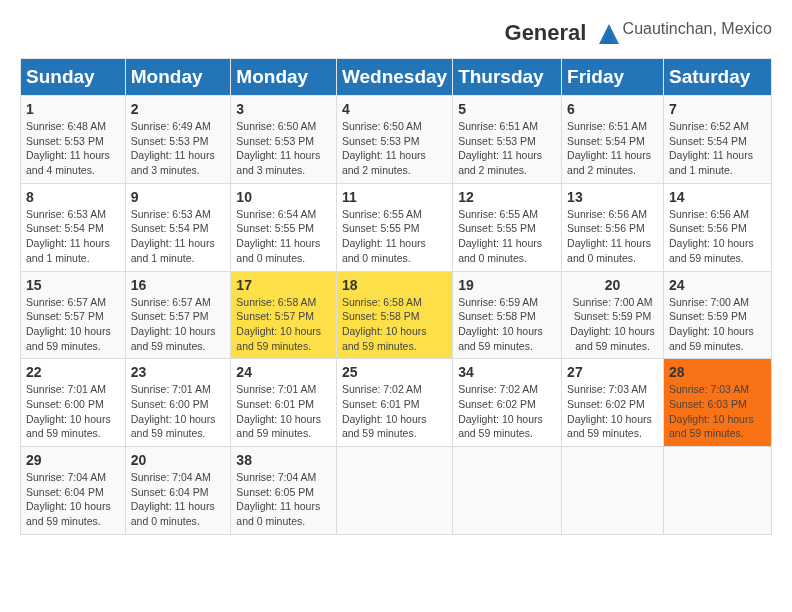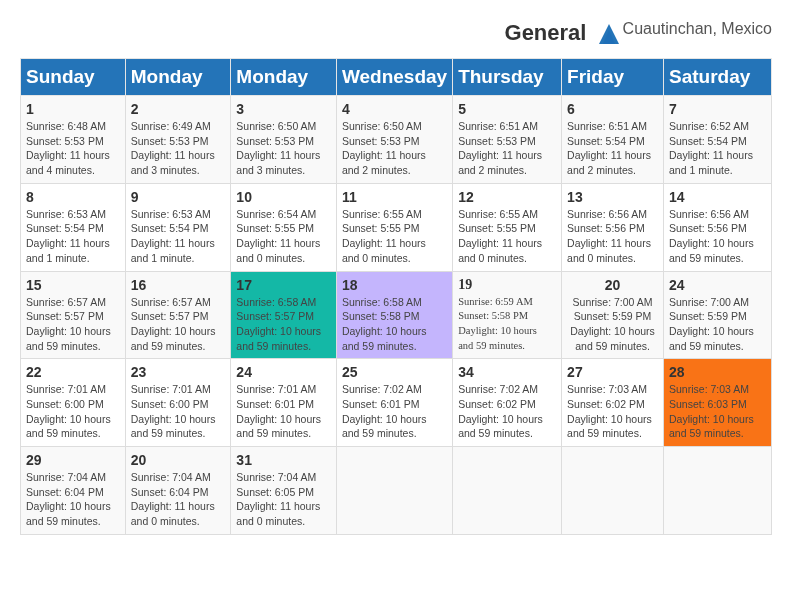--- a/index.html
+++ b/index.html
@@ -221,35 +221,35 @@
 Daylight: 10 hours
 and 59 minutes.</div>
         </td>
         <td style="background-color: rgb(249, 249, 249);">
           <span class="day-number">16</span>
           <div class="day-info" style="white-space: pre-line;">Sunrise: 6:57 AM
 Sunset: 5:57 PM
 Daylight: 10 hours
 and 59 minutes.</div>
         </td>
-        <td style="background-color: #14b8a6;">
+        <td style="background-color: #fde047;">
           <span class="day-number">17</span>
           <div class="day-info" style="white-space: pre-line;">Sunrise: 6:58 AM
 Sunset: 5:57 PM
 Daylight: 10 hours
 and 59 minutes.</div>
         </td>
-        <td style="background-color: #c4b5fd;">
+        <td style="background-color: #fde047;">
           <span class="day-number">18</span>
           <div class="day-info" style="white-space: pre-line;">Sunrise: 6:58 AM
 Sunset: 5:58 PM
 Daylight: 10 hours
 and 59 minutes.</div>
         </td>
-        <td style="background-color: rgb(249, 249, 249); font-family: Liberation Serif, serif;">
+        <td style="background-color: rgb(249, 249, 249);">
           <span class="day-number">19</span>
           <div class="day-info" style="white-space: pre-line;">Sunrise: 6:59 AM
 Sunset: 5:58 PM
 Daylight: 10 hours
 and 59 minutes.</div>
         </td>
         <td style="background-color: rgb(249, 249, 249); text-align: center;">
           <span class="day-number">20</span>
           <div class="day-info" style="white-space: pre-line;">Sunrise: 7:00 AM
 Sunset: 5:59 PM
@@ -324,21 +324,21 @@
 and 59 minutes.</div>
         </td>
         <td style="background-color: rgb(249, 249, 249);">
           <span class="day-number">20</span>
           <div class="day-info" style="white-space: pre-line;">Sunrise: 7:04 AM
 Sunset: 6:04 PM
 Daylight: 11 hours
 and 0 minutes.</div>
         </td>
         <td style="background-color: rgb(249, 249, 249);">
-          <span class="day-number">31</span>
+          <span class="day-number">38</span>
           <div class="day-info" style="white-space: pre-line;">Sunrise: 7:04 AM
 Sunset: 6:05 PM
 Daylight: 11 hours
 and 0 minutes.</div>
         </td>
         <td style="background-color: rgb(249, 249, 249);"></td>
         <td style="background-color: rgb(249, 249, 249);"></td>
         <td style="background-color: rgb(249, 249, 249);"></td>
         <td style="background-color: rgb(249, 249, 249);"></td>
       </tr>

